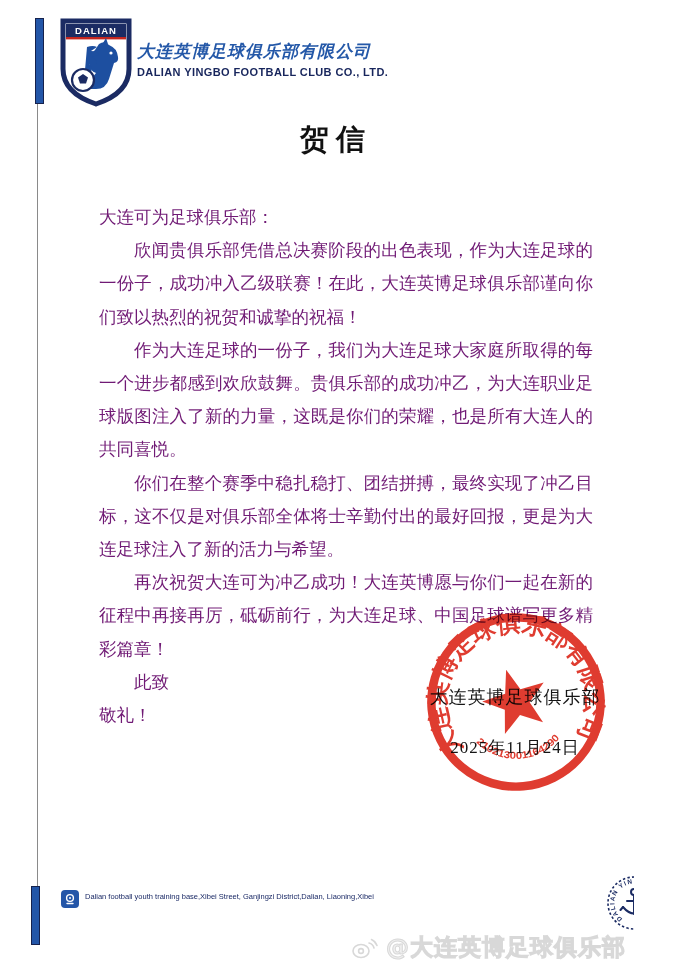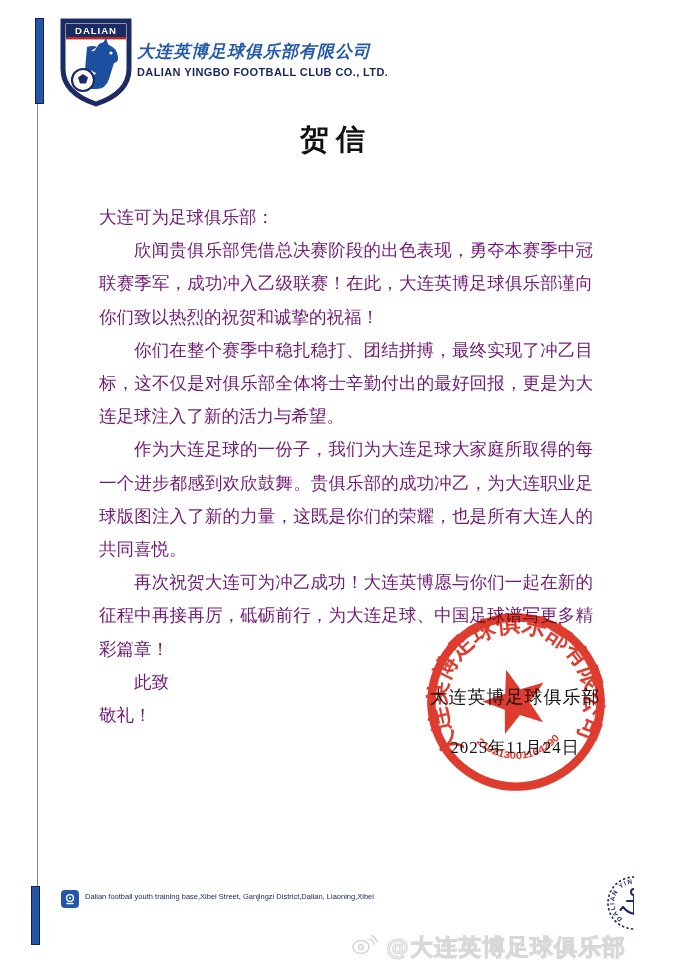--- a/index.html
+++ b/index.html
@@ -36,21 +36,21 @@
 
   .seal { position:absolute; left:422px; top:608px; width:188px; height:188px; z-index:3;
           mix-blend-mode:multiply; opacity:.92; }
 
   
   .addr-icon { position:absolute; left:61px; top:890px; width:18px; height:18px; }
   .addr-lines { position:absolute; left:85px; top:890px; font-family:"Liberation Sans","DejaVu Sans",sans-serif; color:#17255c; }
   .addr-cn { font-size:8px; font-weight:bold; letter-spacing:.3px; }
   .addr-en { font-size:7.5px; margin-top:2px; color:#1b2a66; }
   .emblem { position:absolute; left:605px; top:874px; width:58px; height:58px; }
-  .watermark { position:absolute; right:8px; top:932px; display:flex; align-items:flex-start; gap:8px; }
+  .watermark { position:absolute; right:8px; top:932px; display:flex; align-items:center; gap:8px; }
   .wm-text { font-family:"DejaVu Sans","Liberation Sans",sans-serif; font-weight:bold; font-size:23px;
              letter-spacing:1px; color:#efefef; -webkit-text-stroke:1px #d8d8d8; }
 </style>
 </head>
 <body>
 
 <div class="page">
 
   <div class="edge-line"></div>
   <div class="bar-top"></div>
@@ -71,23 +71,23 @@
 
   <div class="head-text">
     <div class="org-cn">大连英博足球俱乐部有限公司</div>
     <div class="org-en">DALIAN YINGBO FOOTBALL CLUB CO., LTD.</div>
   </div>
 
   <div class="title">贺信</div>
 
   <div class="body-text">
     <p class="salutation">大连可为足球俱乐部：</p>
-    <p>欣闻贵俱乐部凭借总决赛阶段的出色表现，勇夺本赛季中冠联赛季军，成功冲入乙级联赛！在此，大连英博足球俱乐部谨向你们致以热烈的祝贺和诚挚的祝福！</p>
+    <p>欣闻贵俱乐部凭借总决赛阶段的出色表现，作为大连足球的一份子，成功冲入乙级联赛！在此，大连英博足球俱乐部谨向你们致以热烈的祝贺和诚挚的祝福！</p>
+    <p>作为大连足球的一份子，我们为大连足球大家庭所取得的每一个进步都感到欢欣鼓舞。贵俱乐部的成功冲乙，为大连职业足球版图注入了新的力量，这既是你们的荣耀，也是所有大连人的共同喜悦。</p>
     <p>你们在整个赛季中稳扎稳打、团结拼搏，最终实现了冲乙目标，这不仅是对俱乐部全体将士辛勤付出的最好回报，更是为大连足球注入了新的活力与希望。</p>
-    <p>作为大连足球的一份子，我们为大连足球大家庭所取得的每一个进步都感到欢欣鼓舞。贵俱乐部的成功冲乙，为大连职业足球版图注入了新的力量，这既是你们的荣耀，也是所有大连人的共同喜悦。</p>
     <p>再次祝贺大连可为冲乙成功！大连英博愿与你们一起在新的征程中再接再厉，砥砺前行，为大连足球、中国足球谱写更多精彩篇章！</p>
     <p class="closing-1">此致</p>
     <p class="closing-2">敬礼！</p>
   </div>
 
   <div class="sign-block">
     <div class="sign-name">大连英博足球俱乐部</div>
     <div class="sign-date">2025年11月24日</div>
   </div>
 

